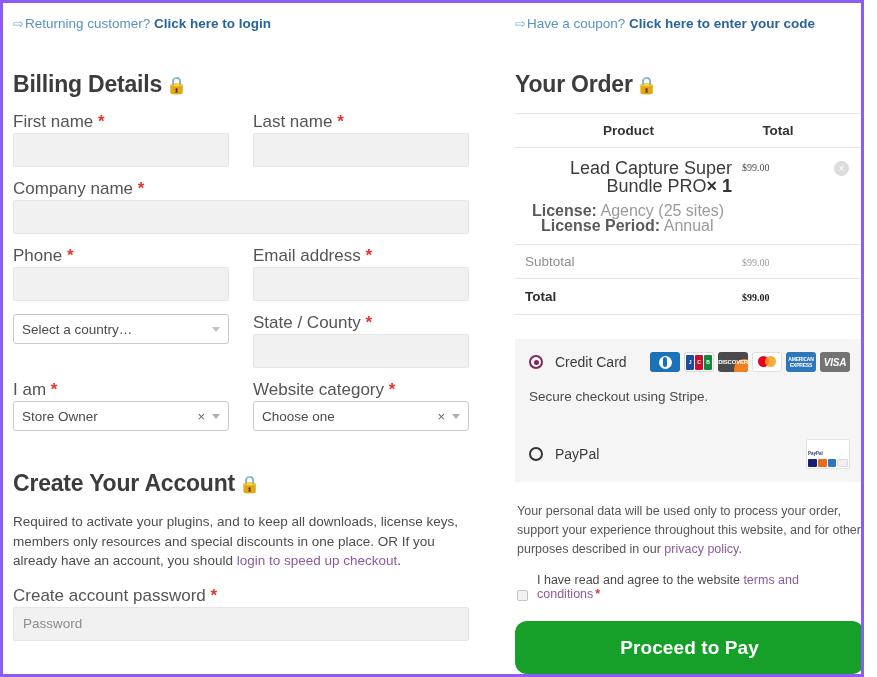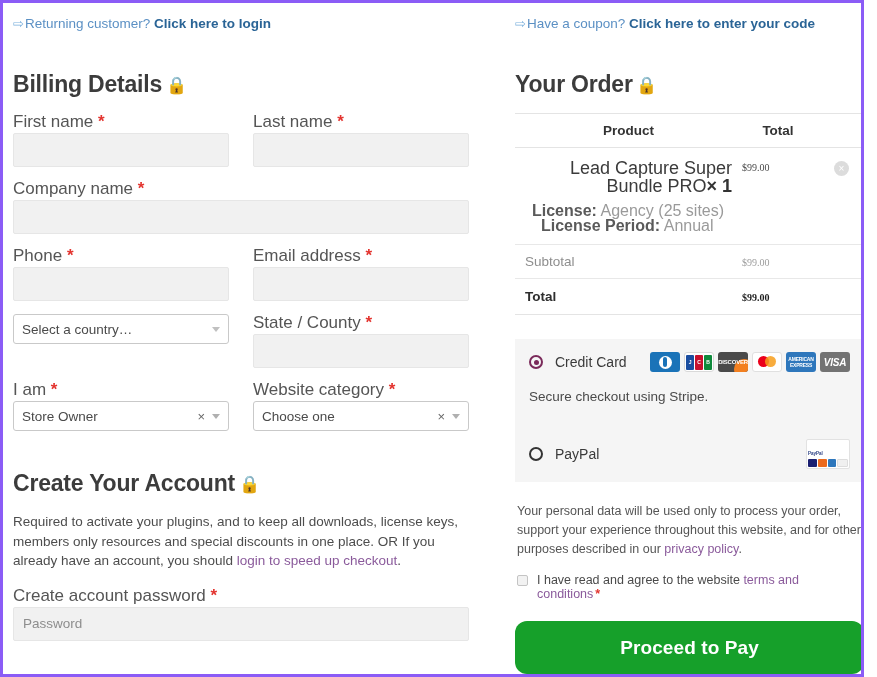--- a/index.html
+++ b/index.html
@@ -279,21 +279,21 @@
   .privacy {
     font-size: 12.5px;
     color: #555555;
     line-height: 19px;
     margin: 20px 0 0 0;
     padding: 0 2px;
   }
   .privacy a { color: #8a5a9b; text-decoration: none; }
   .terms {
     display: flex;
-    align-items: flex-start;
+    align-items: flex-end;
     margin-top: 14px;
     padding: 0 2px;
     font-size: 12.5px;
     color: #4a4a4a;
   }
   .cbox {
     width: 11px; height: 11px;
     border: 1px solid #c4c4c4;
     background: #f2f2f2;
     border-radius: 2px;

